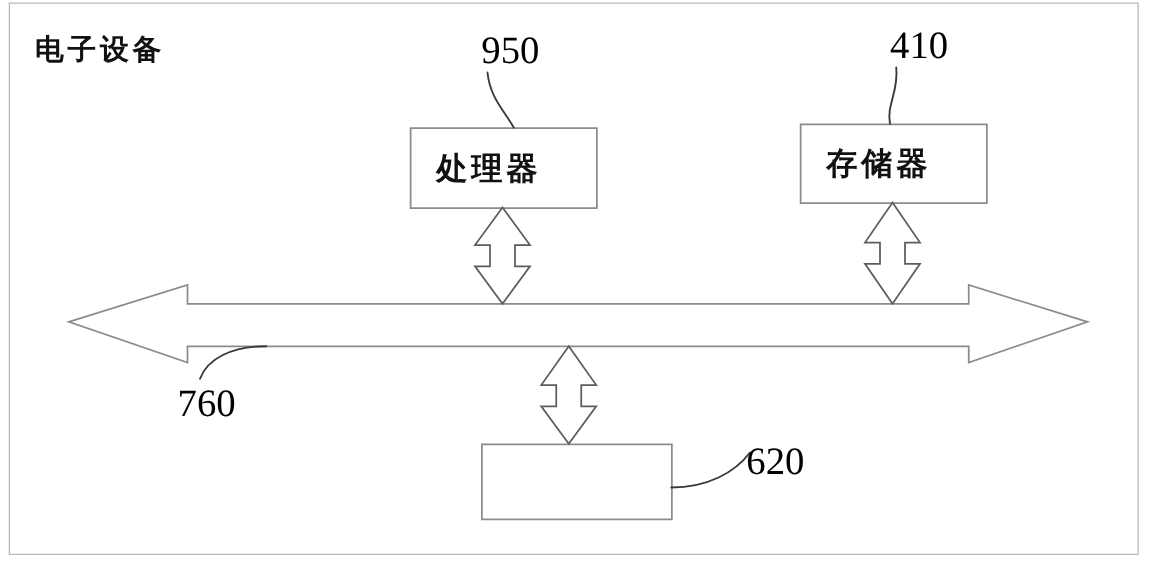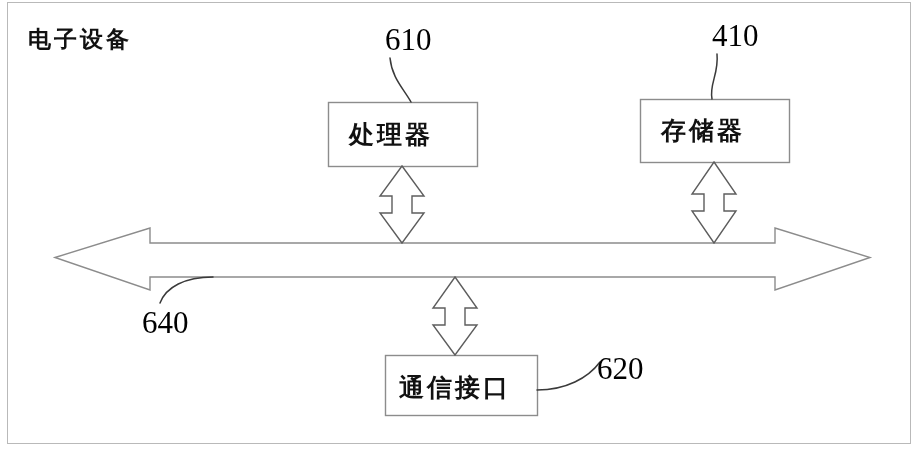--- a/index.html
+++ b/index.html
@@ -154,24 +154,23 @@
 
     <path d="M 600,362 C 588,378 566,390 537,390" fill="none" stroke="#3a3a3a" stroke-width="1.5" stroke-linecap="round"></path>
   </svg>
 
   <div class="txt cjk" id="device-title">电子设备</div>
 
   <div class="txt cjk box-label" id="processor-label">处理器</div>
 
   <div class="txt cjk box-label" id="memory-label">存储器</div>
 
-  <div class="txt cjk box-label" id="interface-label">通信接口</div>
 
 
-  <div class="txt ref-num" id="ref-610">610</div>
+  <div class="txt ref-num" id="ref-610">950</div>
 
   <div class="txt ref-num" id="ref-630">410</div>
 
   <div class="txt ref-num" id="ref-620">620</div>
 
-  <div class="txt ref-num" id="ref-640">640</div>
+  <div class="txt ref-num" id="ref-640">760</div>
 
 </div>
 
 </body></html>

